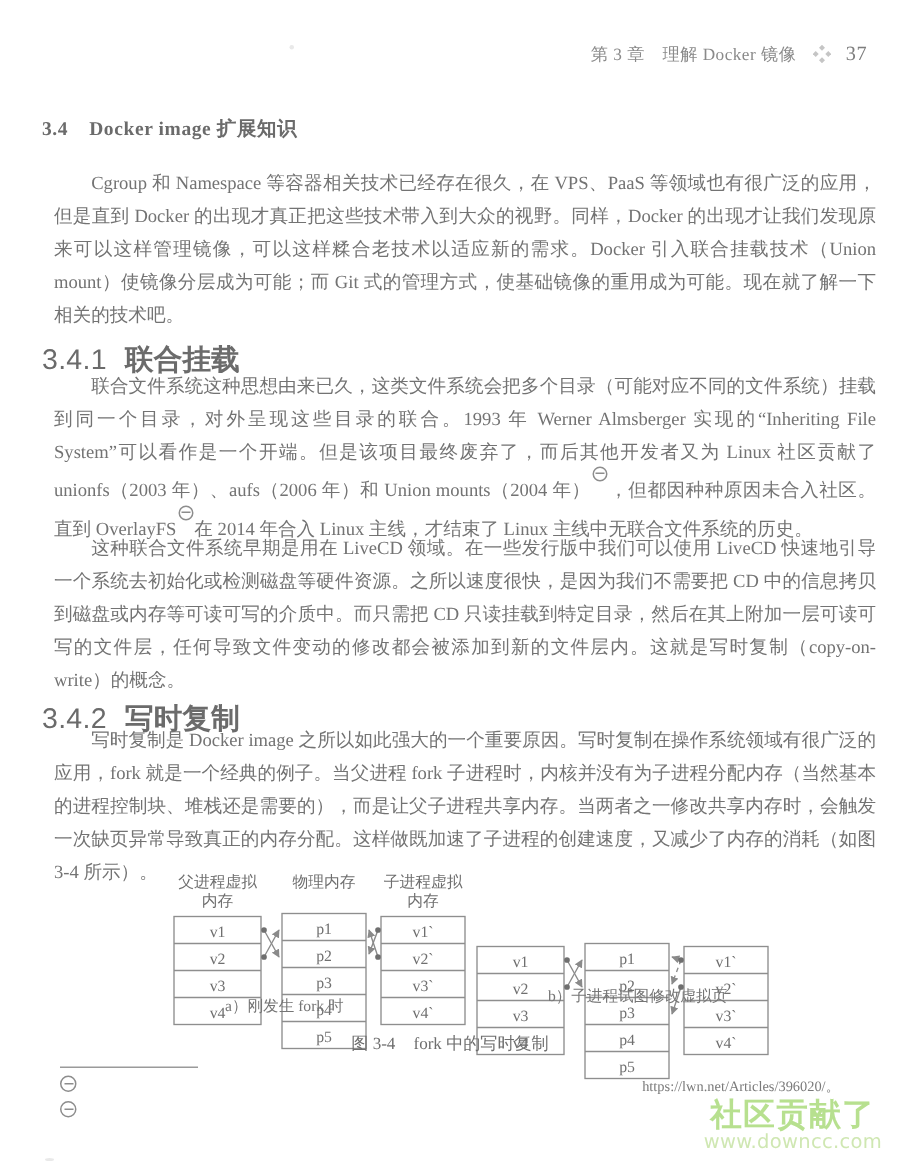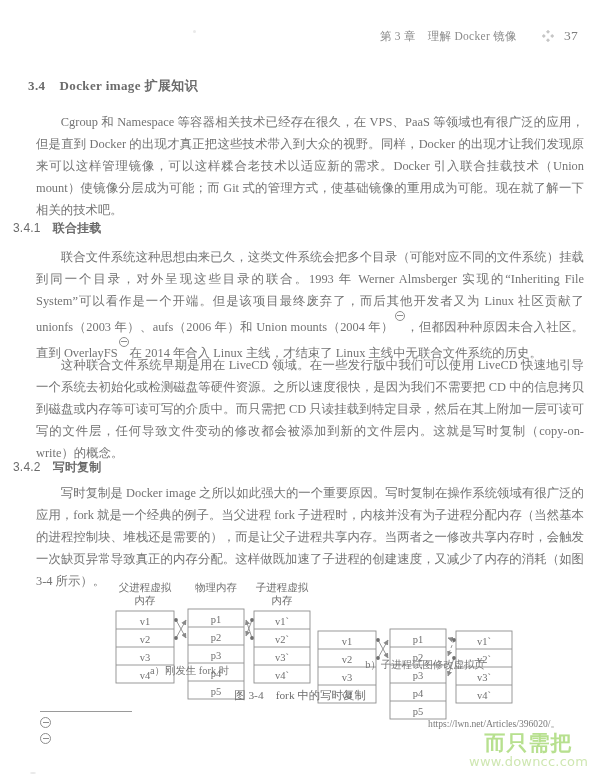--- a/index.html
+++ b/index.html
@@ -28,21 +28,21 @@
     top: 28px;
     right: 22px;
     display: flex;
     align-items: center;
     gap: 7px;
     font-size: 11.5px;
     color: #8a8a8a;
     letter-spacing: 0.3px;
     white-space: nowrap;
   }
-  .rh-chapter { margin-right: 18px; }
+  .rh-chapter { margin-right: 4px; }
   .rh-diamond {
     display: inline-block;
     width: 12px;
     height: 12px;
     position: relative;
     opacity: .72;
   }
   .rh-diamond svg { display:block; }
   .rh-page {
     font-size: 13.5px;
@@ -58,22 +58,22 @@
     font-size: 13px;
     font-weight: bold;
     color: #6b6b6b;
     letter-spacing: .4px;
     font-family: "Liberation Serif", "DejaVu Serif", serif;
   }
   .h2 .num { margin-right: 14px; }
 
   .h3 {
     position: absolute;
-    left: 13px;
-    font-size: 12px;
+    left: 28px;
+    font-size: 19px;
     font-weight: bold;
     color: #6b6b6b;
     font-family: "Liberation Sans", "DejaVu Sans", sans-serif;
     letter-spacing: .2px;
   }
   .h3 .num { margin-right: 12px; font-weight: normal; }
   #h3-1 { top: 208px; }
   #h3-2 { top: 447px; }
 
   
@@ -419,19 +419,19 @@
     <div class="fn-item">
       <span class="fn-marker"></span>
       <span class="fn-text">https://lwn.net/Articles/396020/。</span>
     </div>
     <div class="fn-item">
       <span class="fn-marker"></span>
     </div>
   </div>
 
   <div class="watermark">
-    <div class="wm-cn">而只需把</div>
+    <div class="wm-cn">社区贡献了</div>
     <div class="wm-url">www.downcc.com</div>
   </div>
 
   <div class="speckle" style="left:193px;top:30px;width:3px;height:3px;"></div>
   <div class="speckle" style="left:30px;top:772px;width:6px;height:2px;"></div>
 </div>
 
 </body></html>

